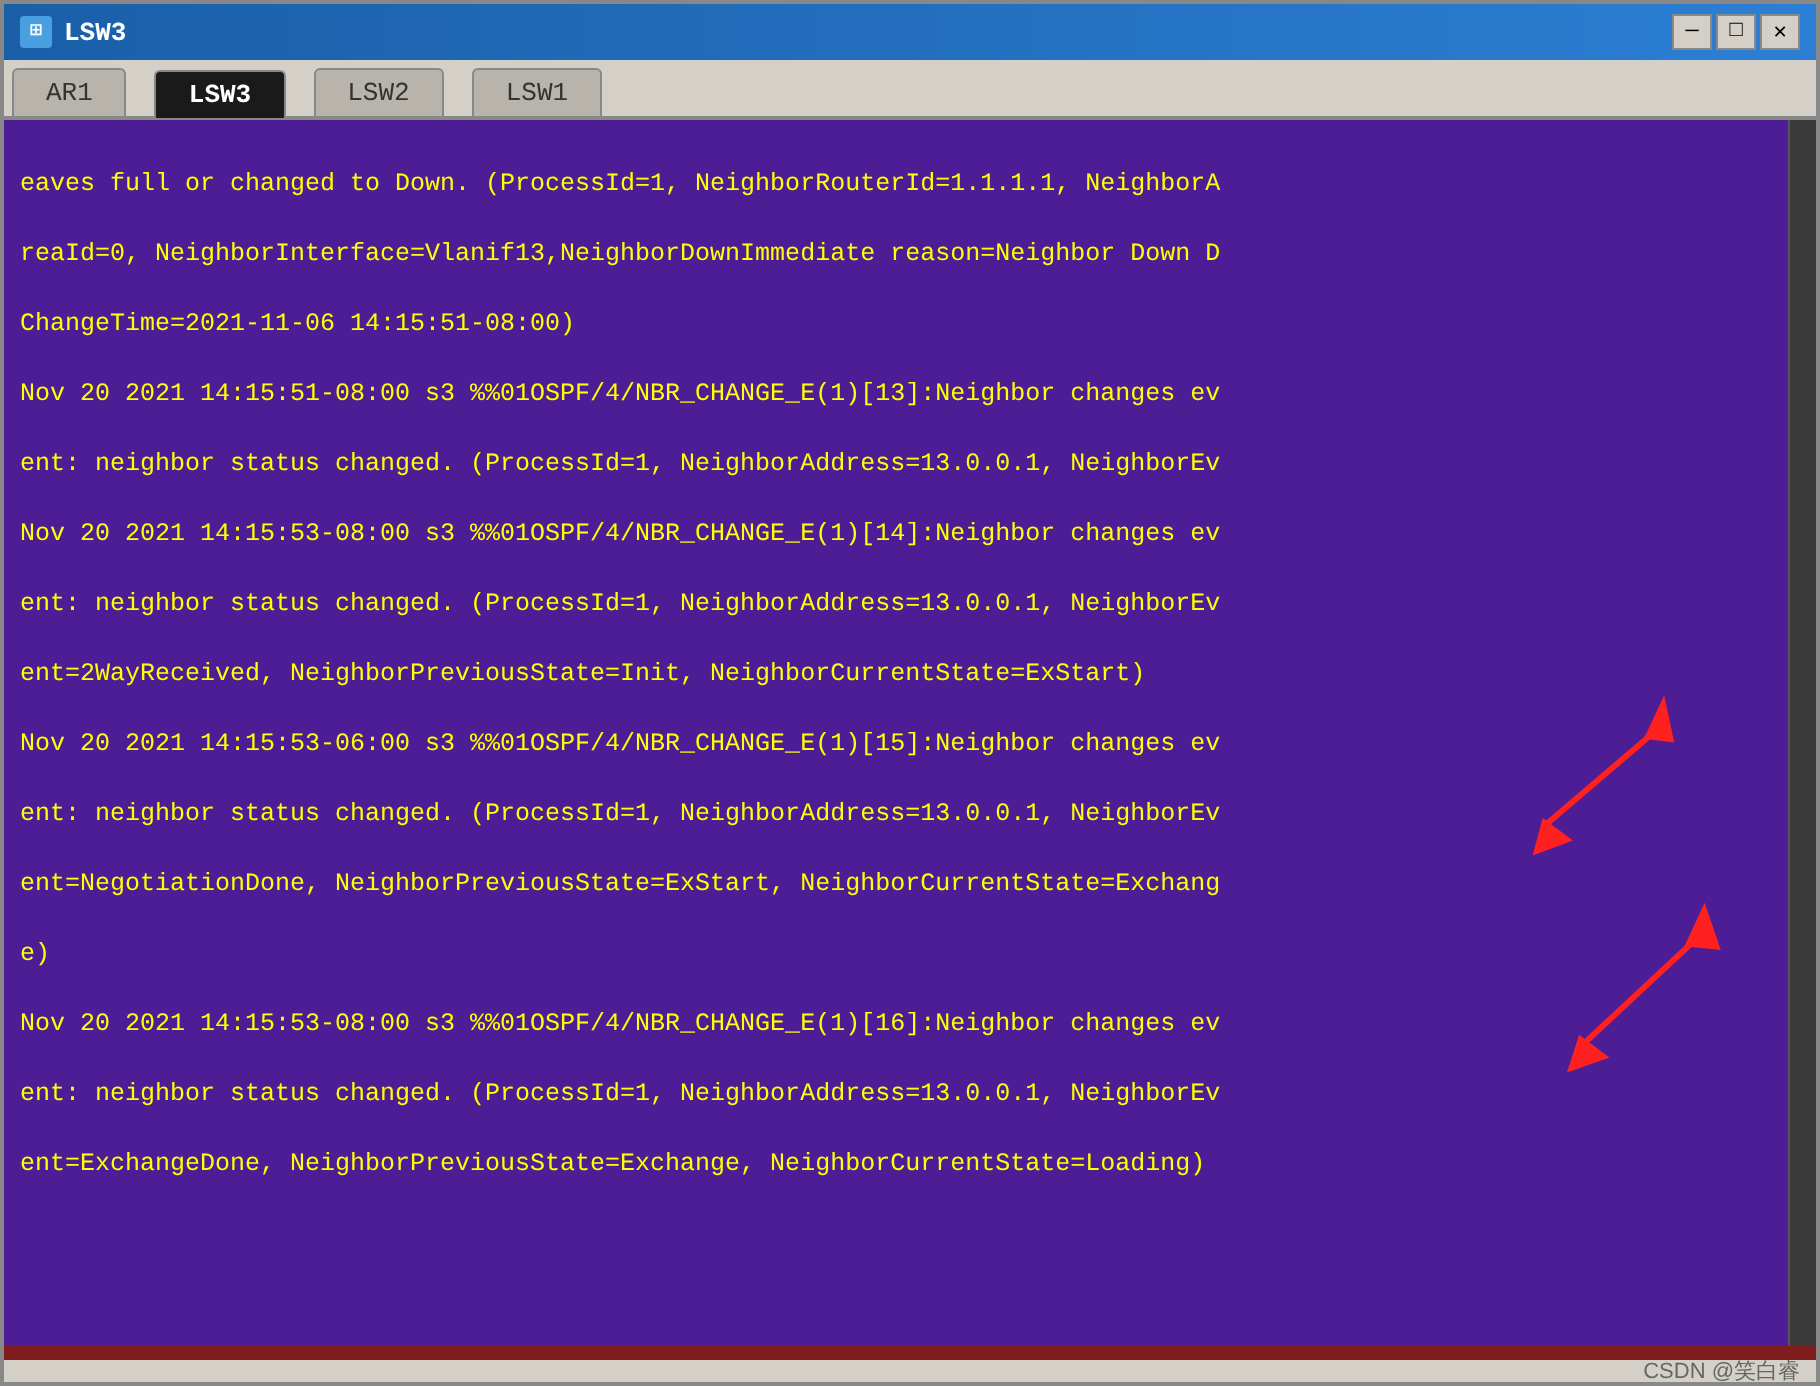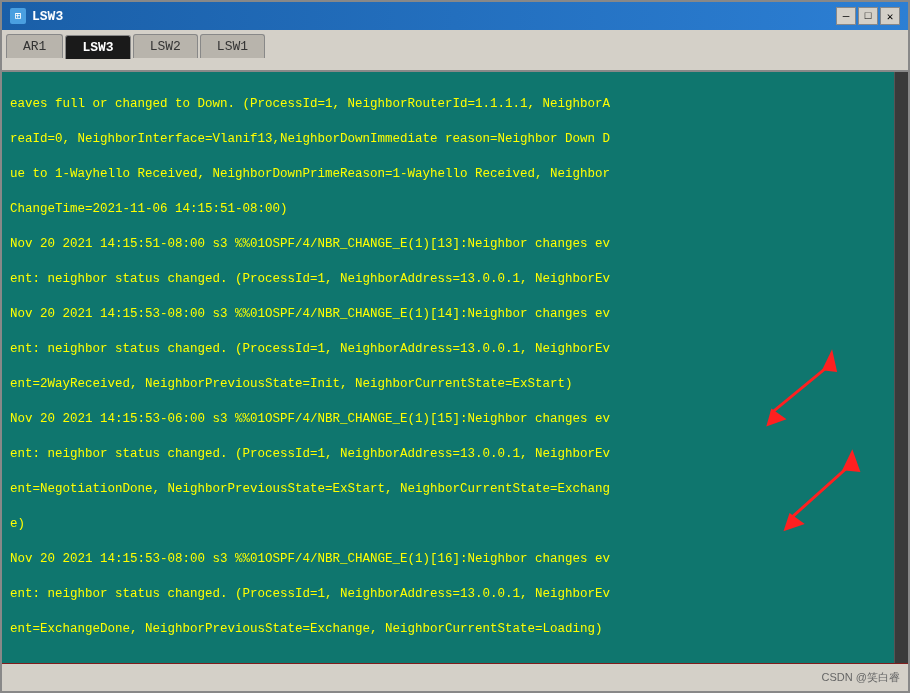--- a/index.html
+++ b/index.html
@@ -61,22 +61,22 @@
       justify-content: center;
       cursor: pointer;
       font-size: 11px;
       color: #000;
     }
 
     .tab-bar {
       background: #d4d0c8;
       display: flex;
       align-items: flex-end;
-      padding: 4px 4px 12px 4px;
-      gap: 2px;
+      padding: 4px 4px 0 4px;
+      gap: 14px;
       flex-shrink: 0;
       border-bottom: 2px solid #888;
     }
     .tab {
       padding: 4px 16px;
       background: #b8b4ac;
       border: 1px solid #888;
       border-bottom: none;
       cursor: pointer;
       font-size: 13px;
@@ -88,21 +88,21 @@
       background: #1a1a1a;
       color: white;
       font-weight: bold;
       border-color: #888;
       position: relative;
       top: 1px;
     }
 
     .terminal-container {
       flex: 1;
-      background: #0f766e;
+      background: #4c1d95;
       overflow: hidden;
       position: relative;
       display: flex;
     }
     .terminal-content {
       flex: 1;
       overflow-y: auto;
       padding: 6px 8px;
       color: #ffff00;
       font-size: 12.5px;
@@ -124,23 +124,23 @@
     .scrollbar-area {
       width: 14px;
       background: #3a3a3a;
       border-left: 1px solid #555;
       flex-shrink: 0;
     }
 
     .line { display: block; color: #ffff00; }
 
     .status-bar {
-      height: 28px;
-      background: #d4d0c8;
-      border-top: 1px solid #7f1d1d;
+      height: 18px;
+      background: #d4d0c8;
+      border-top: 7px solid #7f1d1d;
       display: flex;
       align-items: center;
       padding: 0 8px;
       font-size: 11px;
       color: #333;
       flex-shrink: 0;
     }
 
     .arrow-svg {
       position: absolute;
@@ -168,21 +168,20 @@
     <div class="tab">AR1</div>
     <div class="tab active">LSW3</div>
     <div class="tab">LSW2</div>
     <div class="tab">LSW1</div>
   </div>
 
   <div class="terminal-container">
     <div class="terminal-content">
 <span class="line">eaves full or changed to Down. (ProcessId=1, NeighborRouterId=1.1.1.1, NeighborA</span>
 <span class="line">reaId=0, NeighborInterface=Vlanif13,NeighborDownImmediate reason=Neighbor Down D</span>
-<span class="line">ue to 1-Wayhello Received, NeighborDownPrimeReason=1-Wayhello Received, Neighbor</span>
 <span class="line">ChangeTime=2021-11-06 14:15:51-08:00)</span>
 <span class="line">Nov 20 2021 14:15:51-08:00 s3 %%01OSPF/4/NBR_CHANGE_E(1)[13]:Neighbor changes ev</span>
 <span class="line">ent: neighbor status changed. (ProcessId=1, NeighborAddress=13.0.0.1, NeighborEv</span>
 <span class="line">Nov 20 2021 14:15:53-08:00 s3 %%01OSPF/4/NBR_CHANGE_E(1)[14]:Neighbor changes ev</span>
 <span class="line">ent: neighbor status changed. (ProcessId=1, NeighborAddress=13.0.0.1, NeighborEv</span>
 <span class="line">ent=2WayReceived, NeighborPreviousState=Init, NeighborCurrentState=ExStart)</span>
 <span class="line">Nov 20 2021 14:15:53-06:00 s3 %%01OSPF/4/NBR_CHANGE_E(1)[15]:Neighbor changes ev</span>
 <span class="line">ent: neighbor status changed. (ProcessId=1, NeighborAddress=13.0.0.1, NeighborEv</span>
 <span class="line">ent=NegotiationDone, NeighborPreviousState=ExStart, NeighborCurrentState=Exchang</span>
 <span class="line">e)</span>

